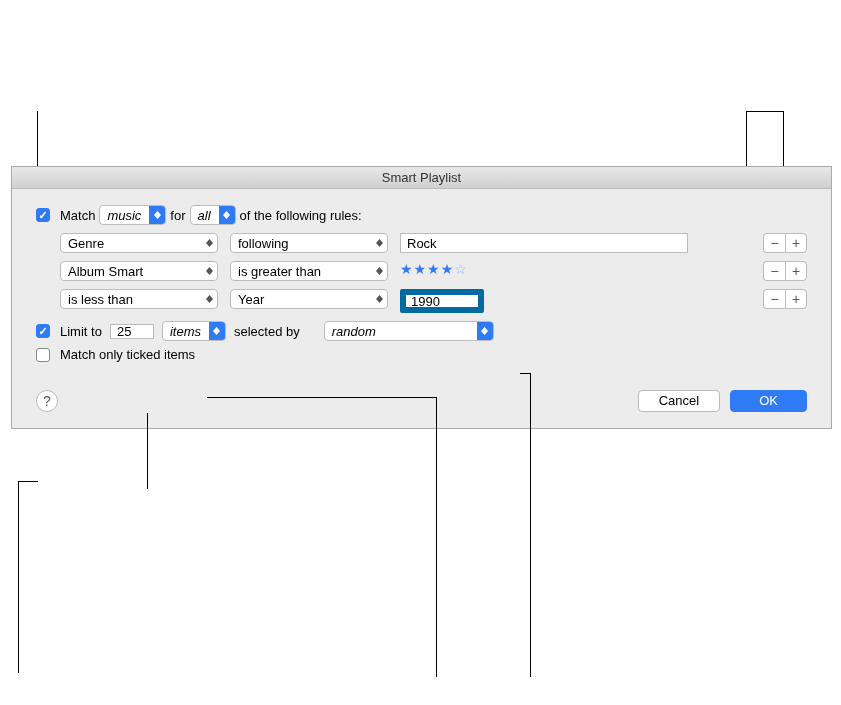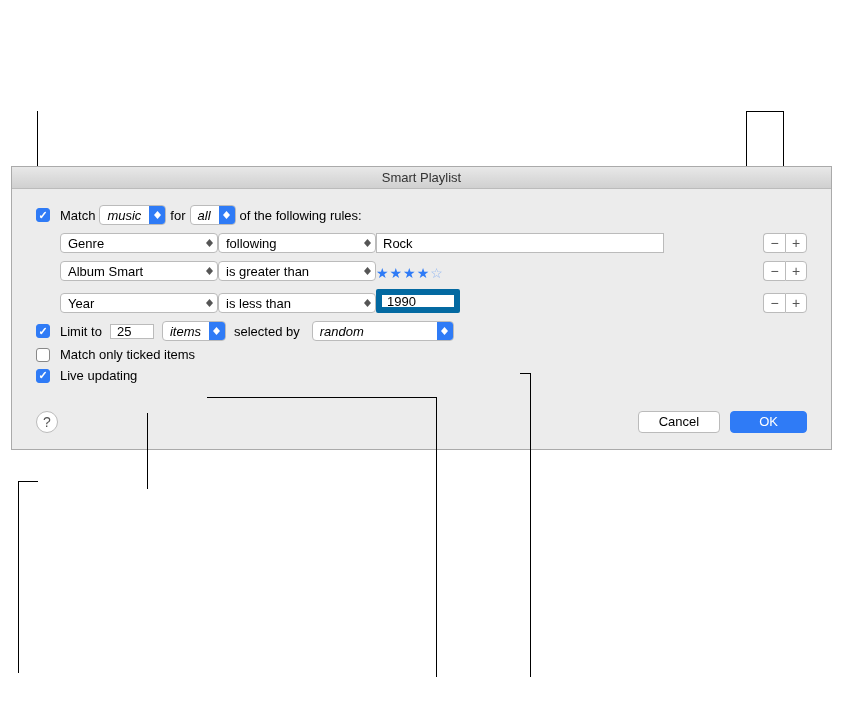--- a/index.html
+++ b/index.html
@@ -126,23 +126,23 @@
     }
     .select .arrows svg {
       width: 7px;
       height: 4px;
     }
     .rules {
       margin: 8px 0 8px 24px;
     }
     .rule-row {
       display: flex;
-      align-items: flex-end;
+      align-items: flex-start;
       margin-bottom: 8px;
-      gap: 0;
+      gap: 12px;
     }
     .rule-select {
       display: inline-flex;
       align-items: center;
       background: #fff;
       border: 1px solid #bbb;
       border-radius: 4px;
       height: 20px;
       padding: 0 0 0 7px;
       font-size: 13px;
@@ -218,21 +218,21 @@
       height: 15px;
       border: 1px solid #bbb;
       background: #fff;
       padding: 2px 6px;
       font-size: 13px;
       font-family: inherit;
       margin: 0 4px;
     }
     .select.items { margin: 0 4px; }
     .select.items .arrows { }
-    .select.random { width: 142px; margin-left: 8px; }
+    .select.random { width: 170px; margin-left: 20px; }
     .select.random .value { flex: 1; text-align: left; }
     .footer {
       display: flex;
       align-items: center;
       margin-top: 28px;
     }
     .help-btn {
       width: 22px;
       height: 22px;
       border: 1px solid #bbb;
@@ -370,33 +370,33 @@
           <div class="round-btn">
               <span>−</span>
             </div>
           <div class="round-btn">
               <span>+</span>
             </div>
         </div>
       </div>
 
       <div class="rule-row">
+        <div class="rule-select operator">
+          <span class="value">is less than</span>
+          <span class="arrows-light">
+            <svg viewBox="0 0 7 4">
+                <path d="M0 4 L3.5 0 L7 4 Z"></path>
+              </svg>
+            <svg viewBox="0 0 7 4">
+                <path d="M0 0 L3.5 4 L7 0 Z"></path>
+              </svg>
+          </span>
+        </div>
         <div class="rule-select field">
           <span class="value">Year</span>
-          <span class="arrows-light">
-            <svg viewBox="0 0 7 4">
-                <path d="M0 4 L3.5 0 L7 4 Z"></path>
-              </svg>
-            <svg viewBox="0 0 7 4">
-                <path d="M0 0 L3.5 4 L7 0 Z"></path>
-              </svg>
-          </span>
-        </div>
-        <div class="rule-select operator">
-          <span class="value">is less than</span>
           <span class="arrows-light">
             <svg viewBox="0 0 7 4">
                 <path d="M0 4 L3.5 0 L7 4 Z"></path>
               </svg>
             <svg viewBox="0 0 7 4">
                 <path d="M0 0 L3.5 4 L7 0 Z"></path>
               </svg>
           </span>
         </div>
         <input class="text-field year" value="1990" style="">
@@ -440,24 +440,20 @@
             </svg>
         </span>
       </div>
     </div>
 
     <div class="bottom-row">
       <div class="checkbox"></div>
       <span class="label">Match only ticked items</span>
     </div>
 
-    <div class="bottom-row">
-      <div class="checkbox checked"></div>
-      <span class="label">Live updating</span>
-    </div>
 
     <div class="footer">
       <div class="help-btn">
           <span>?</span>
         </div>
       <div class="spacer"></div>
       <div class="push-btn">Cancel</div>
       <div class="push-btn primary">OK</div>
     </div>
 

